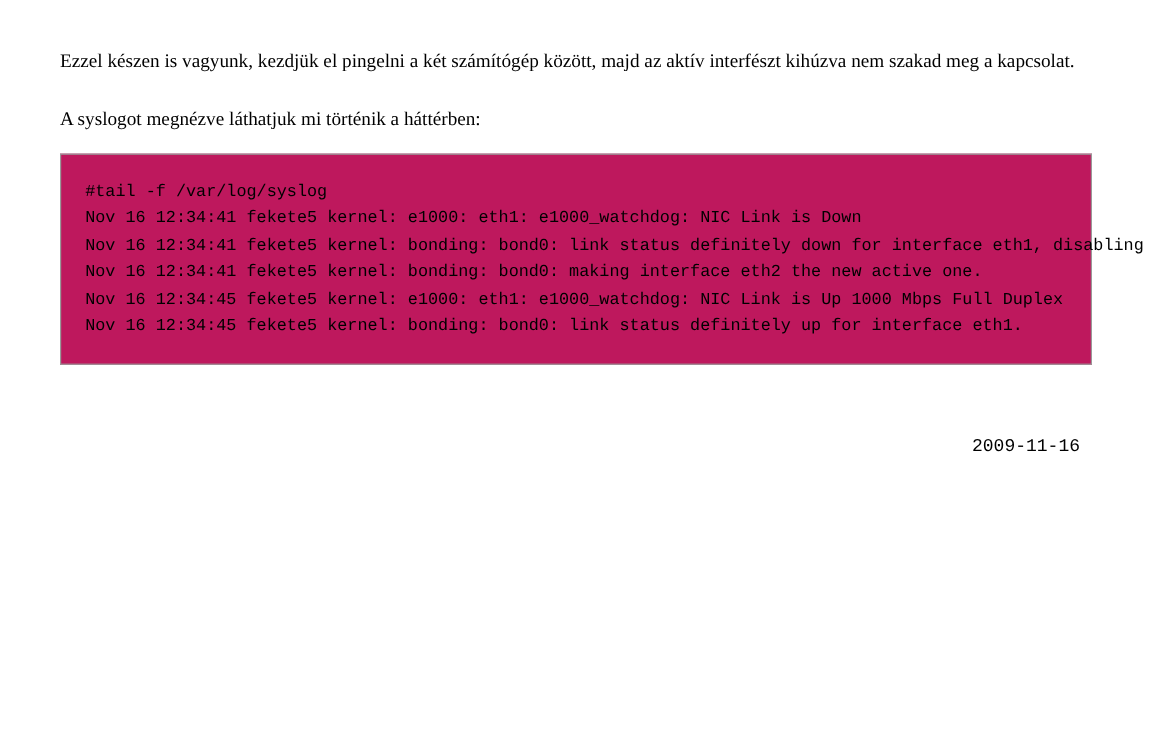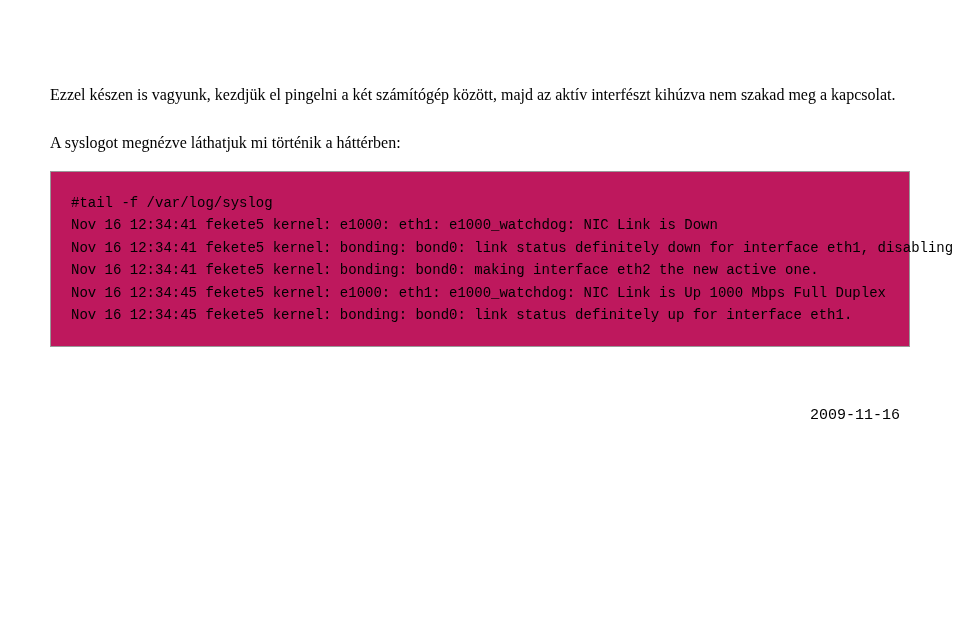--- a/index.html
+++ b/index.html
@@ -16,21 +16,20 @@
       font-size: 16px;
       color: #000000;
       padding: 40px 50px;
     }
 
     .intro-text {
       font-size: 16px;
       line-height: 1.5;
       margin-bottom: 20px;
       font-family: serif;
-      margin-top: 43px;
     }
 
     .section-label {
       font-size: 16px;
       line-height: 1.5;
       margin-bottom: 16px;
       font-family: serif;
       margin-top: 24px;
     }
 

